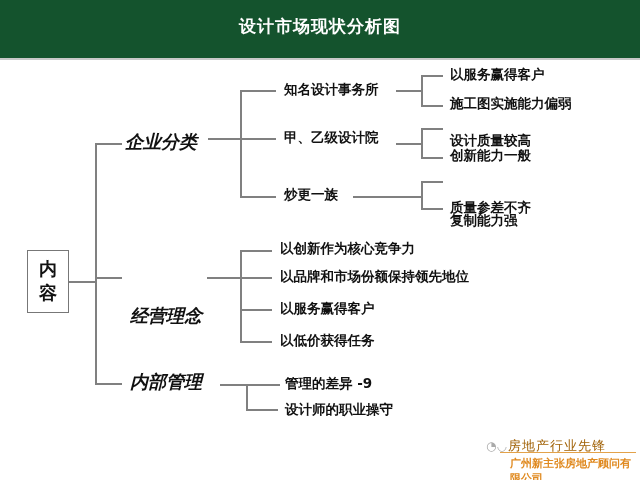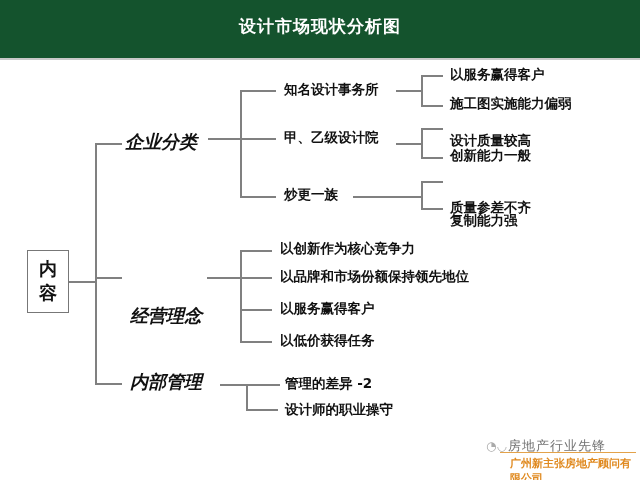--- a/index.html
+++ b/index.html
@@ -14,21 +14,21 @@
   .v { width:2px; }
   .txt { position:absolute; white-space:nowrap; font-weight:bold; }
   .l1 { font-size:18px;font-style:italic; }
   .l2 { font-size:13.5px; }
   .l3 { font-size:13.5px; }
   .root-box { position:absolute; left:27px; top:250px; width:42px; height:63px;
               border:1.5px solid #777; box-sizing:border-box; }
   .root-text { position:absolute; left:0; top:6px; width:100%; text-align:center;
                font-size:18px; font-weight:bold; line-height:24px; }
   .wm-line { position:absolute; left:500px; top:452px; width:136px; height:1px; background:#e3a24a; }
-  .wm-title { position:absolute; left:508px; top:437px; font-size:13px; color:#737373; letter-spacing:1px; }
+  .wm-title { position:absolute; left:508px; top:437px; font-size:13px; color:#a16207; letter-spacing:1px; }
   .wm-icon { position:absolute; left:486px; top:439px; font-size:12px; color:#aaa; }
   .wm-sub { position:absolute; left:510px; top:456px; font-size:11px; color:#e08a20; font-weight:bold; }
 </style>
 </head>
 <body>
 
 <div class="header">
   <div class="header-title">设计市场现状分析图</div>
 </div>
 
@@ -90,19 +90,19 @@
 
 <div class="txt l2" style="left:280px; top:240px;">以创新作为核心竞争力</div>
 <div class="txt l2" style="left:280px; top:268px;">以品牌和市场份额保持领先地位</div>
 <div class="txt l2" style="left:280px; top:300px;">以服务赢得客户</div>
 <div class="txt l2" style="left:280px; top:332px;">以低价获得任务</div>
 
 <div class="line h" style="left:220px; top:384px; width:60px;"></div>
 <div class="line v" style="left:246px; top:384px; height:27px;"></div>
 <div class="line h" style="left:246px; top:409px; width:32px;"></div>
 
-<div class="txt l2" style="left:285px; top:375px;">管理的差异   -2</div>
+<div class="txt l2" style="left:285px; top:375px;">管理的差异   -9</div>
 <div class="txt l2" style="left:285px; top:401px;">设计师的职业操守</div>
 
 <div class="wm-icon">◔◡</div>
 <div class="wm-title">房地产行业先锋</div>
 <div class="wm-line"></div>
 <div class="wm-sub">广州新主张房地产顾问有限公司</div>
 
 </body></html>

